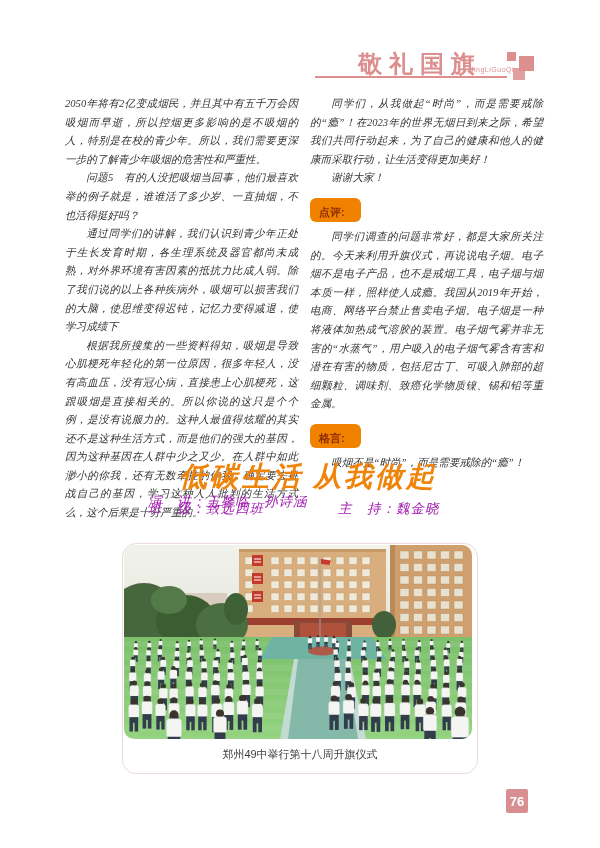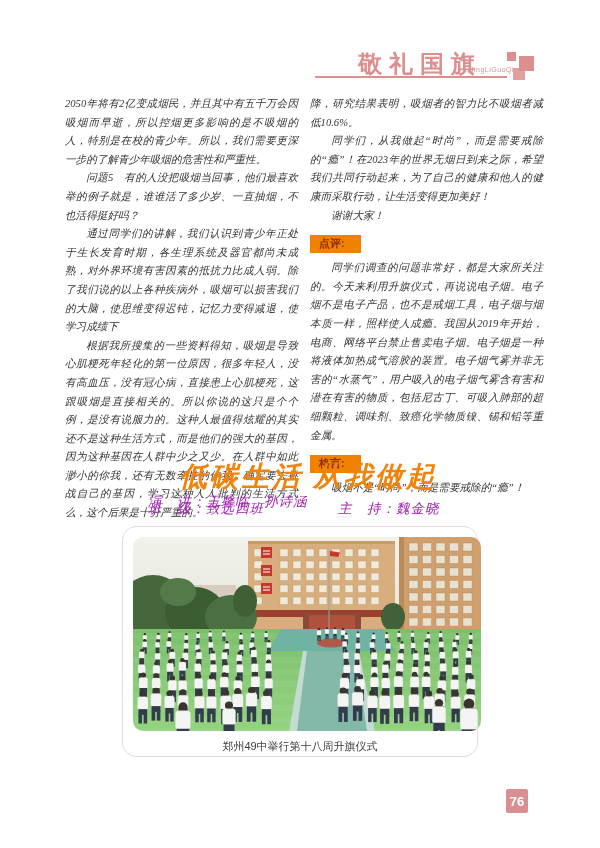--- a/index.html
+++ b/index.html
@@ -17,33 +17,33 @@
   .sq3{left:513px;top:68px;width:12px;height:12px;opacity:.85;}
   
   .col{position:absolute;top:95px;width:233px;font-size:10.6px;line-height:18.6px;
        color:#333;text-align:justify;font-style:italic;}
   .col p{margin:0;text-indent:2em;}
   .col p.noindent{text-indent:0;}
   #col-left{left:65px;}
   #col-right{left:310px;}
   .badge{display:inline-block;background:var(--badge_orange,#f08200);color:var(--badge_text,#8f2e00);
          font-family:"Liberation Sans",sans-serif;font-style:normal;font-weight:bold;font-size:11px;
-         line-height:17px;padding:0 16px 1px 9px;border-radius:0;margin:10px 0 6px 0;}
+         line-height:17px;padding:6px 16px 1px 9px;border-radius:6px;margin:10px 0 6px 0;}
   
   .sec-title{position:absolute;left:0;right:0;top:458px;text-align:center;
              font-size:28px;font-weight:bold;font-style:italic;letter-spacing:3px;
              color:var(--title_orange,#f08300);padding-left:16px;}
   .info{position:absolute;font-size:13.5px;color:#a21caf;font-style:italic;letter-spacing:1px;}
   .info .lab{letter-spacing:1px;}
   #info1{left:148px;top:500px;}
   #info2{left:338px;top:500px;}
   #info3{left:148px;top:493px;}
   
-  .photo-card{position:absolute;left:122px;top:526px;width:356px;height:231px;background:#fff;
-              border:1px solid #ecd9d9;border-radius:14px;box-sizing:border-box;padding:10px;}
+  .photo-card{position:absolute;left:122px;top:543px;width:356px;height:231px;background:#fff;
+              border:1px solid #ecd9d9;border-radius:14px;box-sizing:border-box;padding:1px;}
   .photo-frame{width:348px;height:194px;border-radius:10px;overflow:hidden;position:relative;}
   .photo-frame svg{display:block;}
   .photo-caption{height:30px;display:flex;align-items:center;justify-content:center;
                  font-family:"Liberation Sans",sans-serif;font-size:11px;color:#3c3c3c;}
   
   .pagenum{position:absolute;left:506px;top:789px;width:22px;height:24px;background:var(--pagenum_bg,#d98e92);
            color:#fff;font-family:"Liberation Sans",sans-serif;font-weight:bold;font-size:13px;
            display:flex;align-items:center;justify-content:center;border-radius:2px;}
   
   .sh{fill:#3a332e;} .ss{fill:#f4f5f2;stroke:#d5d8d4;stroke-width:.3;} .sp{fill:#323c4c;}
@@ -63,21 +63,20 @@
   <div class="sq sq3"></div>
 
   <div class="col" id="col-left">
     <p class="noindent">2050年将有2亿变成烟民，并且其中有五千万会因吸烟而早逝，所以控烟更多影响的是不吸烟的人，特别是在校的青少年。所以，我们需要更深一步的了解青少年吸烟的危害性和严重性。</p>
     <p>问题5　有的人没把吸烟当回事，他们最喜欢举的例子就是，谁谁活了多少岁、一直抽烟，不也活得挺好吗？</p>
     <p>通过同学们的讲解，我们认识到青少年正处于生长发育时期，各生理系统及器官都尚未成熟，对外界环境有害因素的抵抗力比成人弱。除了我们说的以上各种疾病外，吸烟可以损害我们的大脑，使思维变得迟钝，记忆力变得减退，使学习成绩下</p>
     <p>根据我所搜集的一些资料得知，吸烟是导致心肌梗死年轻化的第一位原因，很多年轻人，没有高血压，没有冠心病，直接患上心肌梗死，这跟吸烟是直接相关的。所以你说的这只是个个例，是没有说服力的。这种人最值得炫耀的其实还不是这种生活方式，而是他们的强大的基因，因为这种基因在人群中少之又少。在人群中如此渺小的你我，还有无数牵挂的你我，确定要去挑战自己的基因，学习这种人人批判的生活方式么，这个后果是十分严重的。</p>
   </div>
 
   <div class="col" id="col-right">
-    <p class="noindent">降，研究结果表明，吸烟者的智力比不吸烟者减低10.6%。</p>
     <p>同学们，从我做起“时尚”，而是需要戒除的“瘾”！在2023年的世界无烟日到来之际，希望我们共同行动起来，为了自己的健康和他人的健康而采取行动，让生活变得更加美好！</p>
     <p>谢谢大家！</p>
     <span class="badge">点评:</span>
     <p>同学们调查的问题非常好，都是大家所关注的。今天来利用升旗仪式，再说说电子烟。电子烟不是电子产品，也不是戒烟工具，电子烟与烟本质一样，照样使人成瘾。我国从2019年开始，电商、网络平台禁止售卖电子烟。电子烟是一种将液体加热成气溶胶的装置。电子烟气雾并非无害的“水蒸气”，用户吸入的电子烟气雾含有害和潜在有害的物质，包括尼古丁、可吸入肺部的超细颗粒、调味剂、致癌化学物质镍、锡和铅等重金属。</p>
     <span class="badge">格言:</span>
     <p>吸烟不是“时尚”，而是需要戒除的“瘾”！</p>
   </div>
 
   <div class="sec-title">低碳生活 从我做起</div>
   <div class="info" id="info1"><span class="lab">班　级：</span><span>致远四班</span></div>

